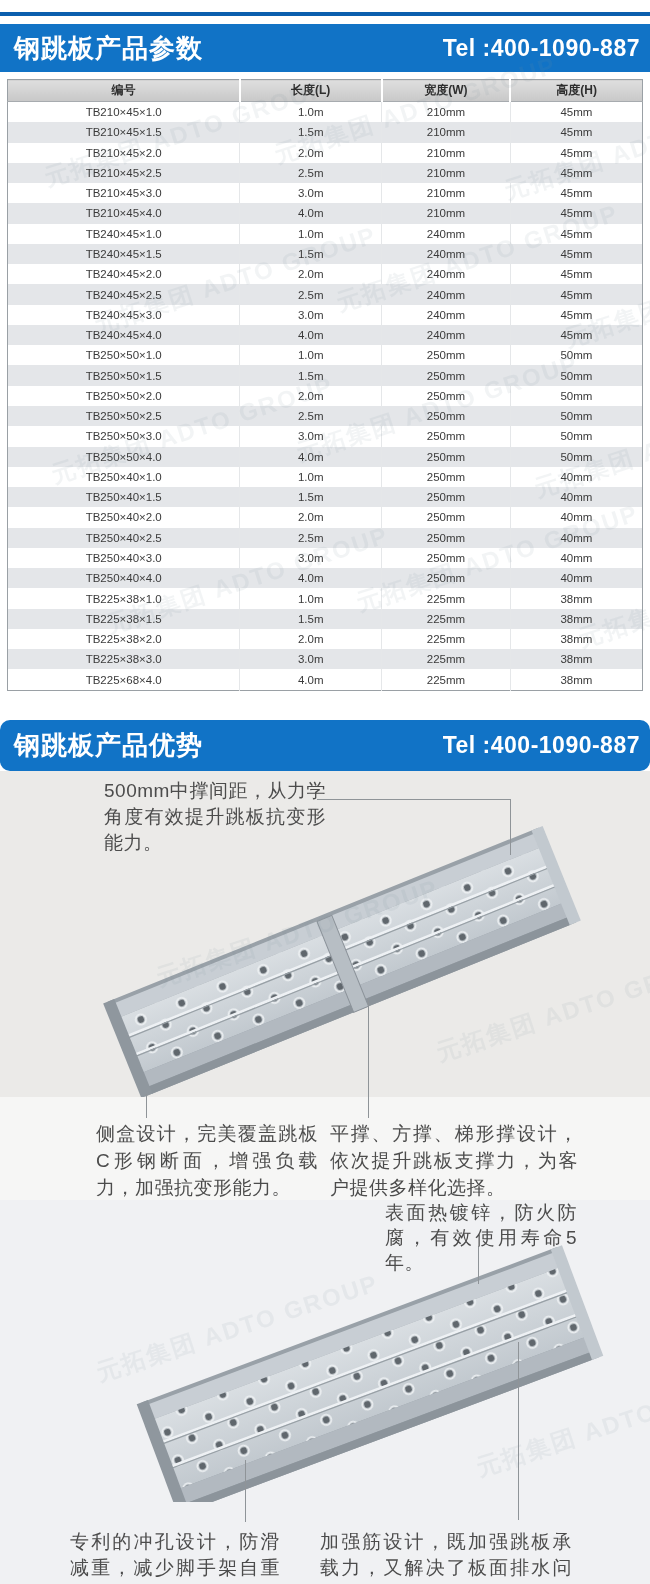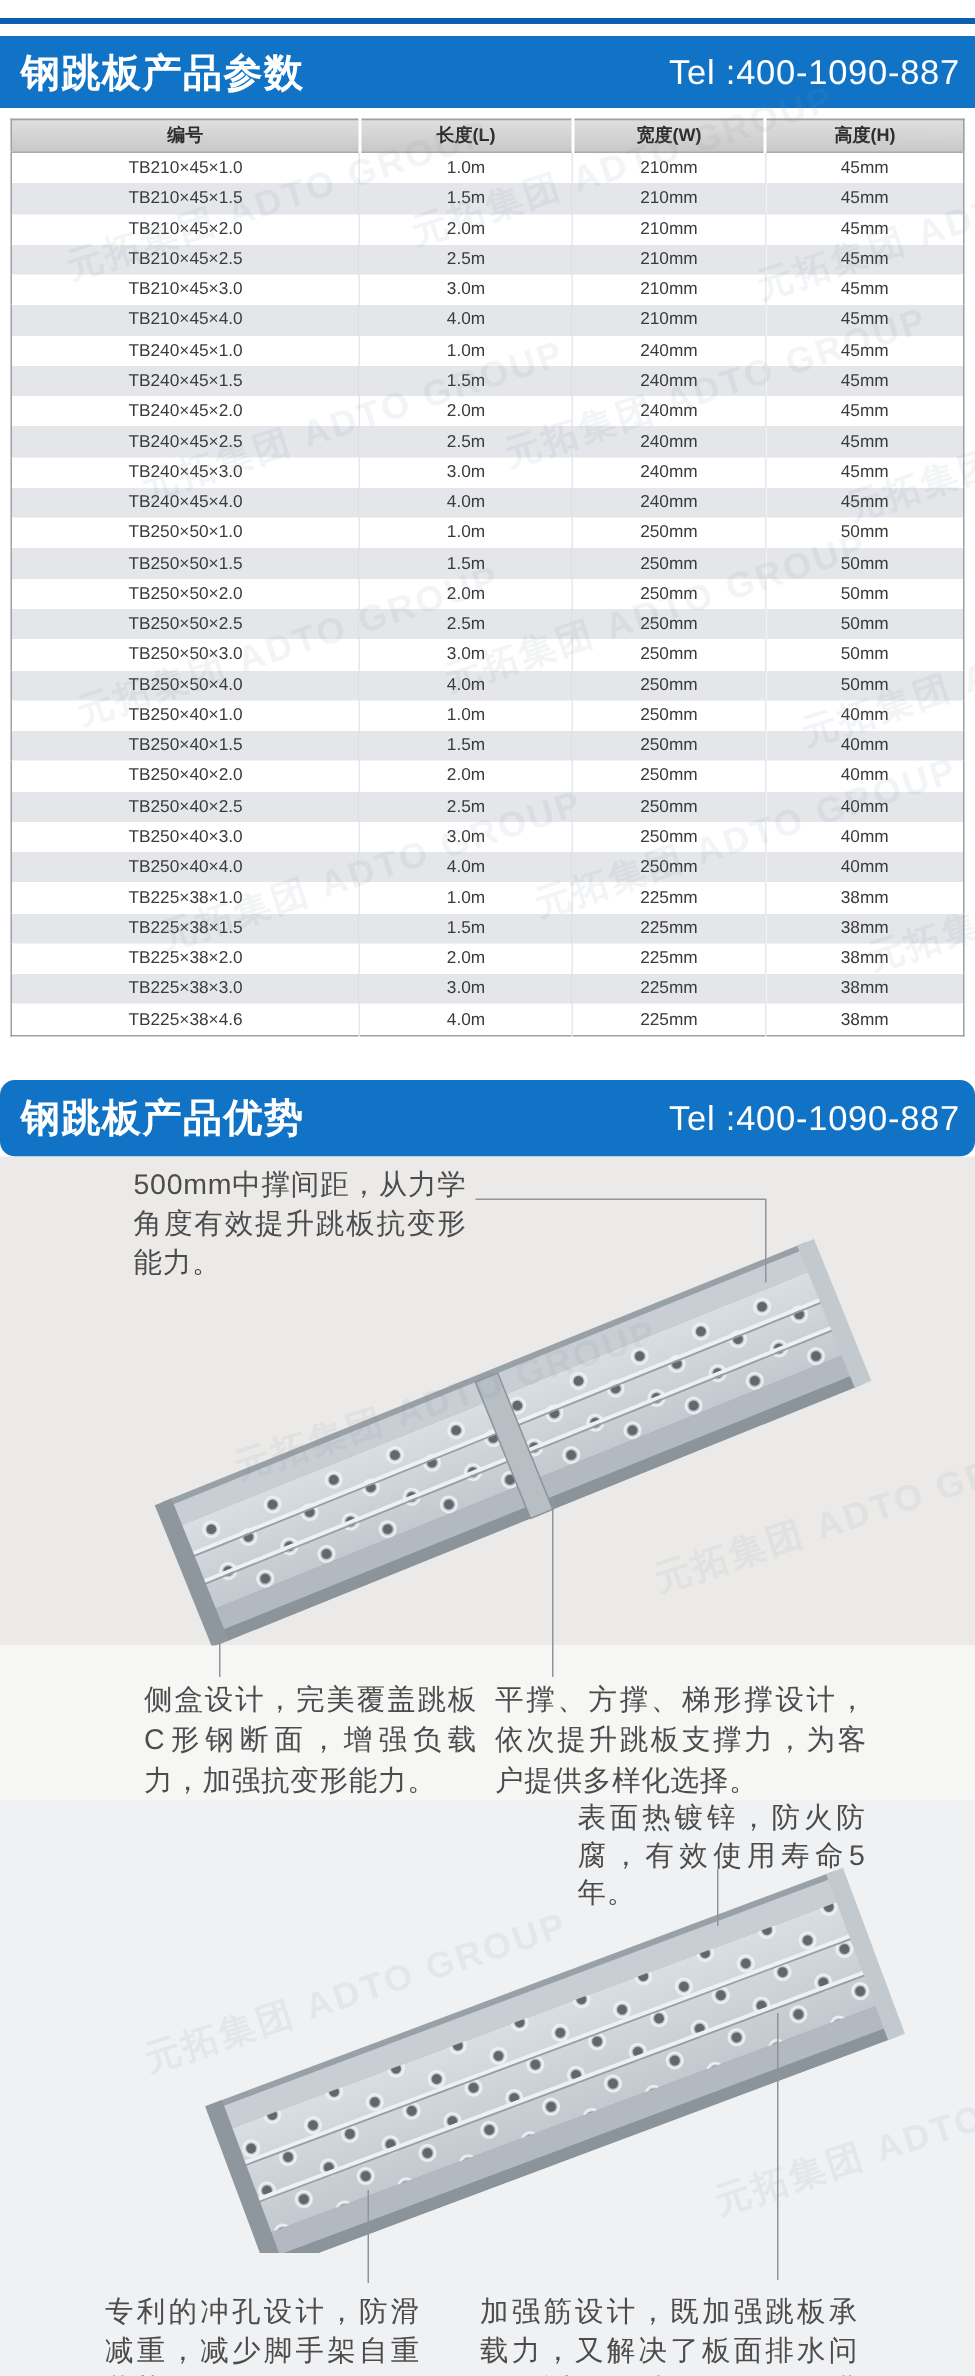--- a/index.html
+++ b/index.html
@@ -12,21 +12,21 @@
   
   .topstrip{position:absolute;left:0;top:0;width:650px;height:4px;background:#0a5fae;}
   .bluebar{
     position:absolute;left:0;width:650px;height:48px;background:#1173c6;
     display:flex;align-items:center;justify-content:space-between;
     box-sizing:border-box;padding:0 10px 0 14px;color:#fff;
   }
   #bar1{top:12px;}
   #bar2{top:708px;height:51px;border-radius:10px;}
   .bar-title{font-size:26px;font-weight:bold;letter-spacing:1px;}
-  .bar-tel{font-size:23px;font-weight:normal;letter-spacing:0.5px;}
+  .bar-tel{font-size:23px;font-weight:bold;letter-spacing:0.5px;}
   
   #spec-table-wrap{position:absolute;left:7px;top:67px;width:508px;}
   table.spec{
     width:636px;border-collapse:collapse;table-layout:fixed;
     border:1px solid #9aa0a5;background:#fff;
   }
   table.spec col.c1{width:36.6%;} table.spec col.c2{width:22.3%;}
   table.spec col.c3{width:20.3%;} table.spec col.c4{width:20.8%;}
   table.spec thead th{
     height:21px;padding:0;font-size:12px;font-weight:bold;color:#2e2e2e;
@@ -43,21 +43,21 @@
   table.spec tbody tr:nth-child(odd)  td{background:#ffffff;}
   
   .sectionA{position:absolute;left:0;top:759px;width:650px;height:326px;background:#ebeae8;}
   .sectionT{position:absolute;left:0;top:1085px;width:650px;height:103px;background:#f6f6f5;}
   .sectionB{position:absolute;left:0;top:1188px;width:650px;height:396px;background:#f0f1f3;}
   
   .note{
     position:absolute;color:#4c4c4c;font-size:19px;line-height:27px;
     letter-spacing:0.5px;text-align:justify;
   }
-  #note1{left:89px; top:766px; width:222px;line-height:26px;}
+  #note1{left:104px; top:766px; width:222px;line-height:26px;}
   #note2{left:96px; top:1108px;width:222px;}
   #note3{left:330px;top:1108px;width:248px;}
   #note4{left:385px;top:1188px;width:192px;line-height:25px;}
   #note5{left:70px; top:1517px;width:210px;line-height:26px;}
   #note6{left:320px;top:1517px;width:252px;line-height:26px;}
   
   .vline{position:absolute;width:1px;background:#8f9498;}
   .hline{position:absolute;height:1px;background:#8f9498;}
   #cl1h{left:317px;top:787px;width:193px;}
   #cl1v{left:510px;top:787px;height:56px;}
@@ -267,21 +267,21 @@
             <td>225mm</td>
             <td>38mm</td>
           </tr>
           <tr>
             <td>TB225×38×3.0</td>
             <td>3.0m</td>
             <td>225mm</td>
             <td>38mm</td>
           </tr>
           <tr>
-            <td>TB225×38×4.6</td>
+            <td>TB225×68×4.0</td>
             <td>4.0m</td>
             <td>225mm</td>
             <td>38mm</td>
           </tr>
         </tbody>
     </table>
   </div>
 
   <div class="bluebar" id="bar2">
     <span class="bar-title">钢跳板产品优势</span>

